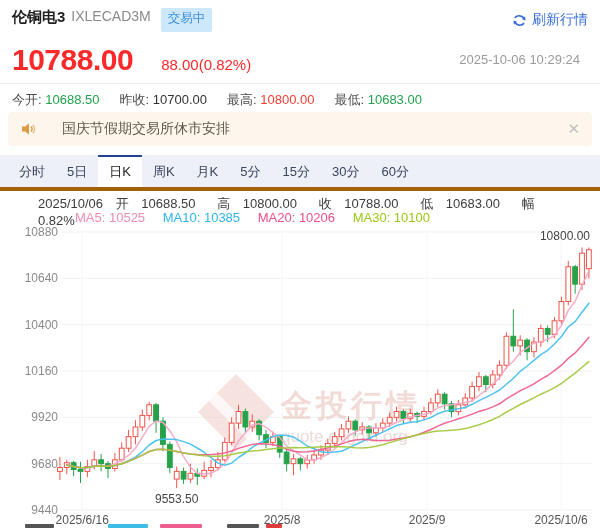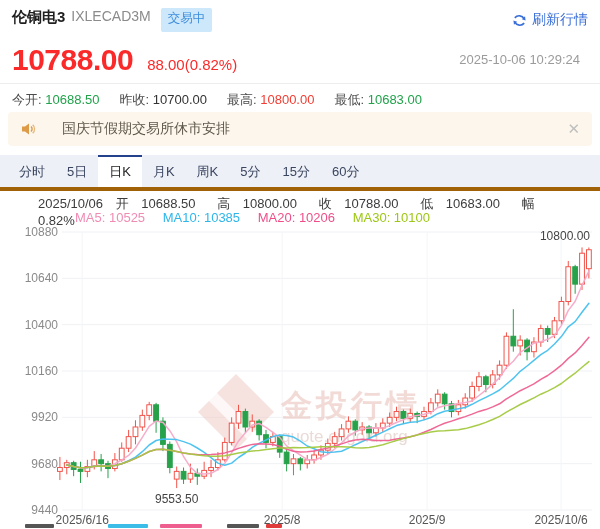--- a/index.html
+++ b/index.html
@@ -7,21 +7,21 @@
   .abs{position:absolute;}
   
   #row1{top:8px;left:12px;right:12px;height:24px;display:flex;}
   .title{font-size:15px;font-weight:bold;color:#1f1f1f;}
   .code{font-size:14px;color:#8b8b8b;margin-left:6px;}
   .badge{font-size:12.5px;color:#3d8edd;background:#cde7fb;padding:2px 7px;margin-left:10px;border-radius:2px;}
   .refresh{margin-left:auto;display:flex;align-items:center;color:#3a6fd8;font-size:14px;cursor:pointer;}
   .refresh svg{margin-right:5px;}
   #rowPrice{top:36px;left:12px;right:12px;height:40px;display:flex;align-items:flex-end;}
   .price{font-size:30px;font-weight:bold;color:#fa2a2a;letter-spacing:-0.5px;line-height:32px;}
-  .change{font-size:15px;color:#fa2a2a;margin-left:14px;margin-bottom:3px;}
+  .change{font-size:15px;color:#fa2a2a;margin-left:28px;margin-bottom:3px;}
   .tstamp{position:absolute;right:20px;top:52px;font-size:13px;color:#9b9b9b;text-align:center;}
   #divider{top:83px;left:0;width:600px;border-top:1px solid #ededed;}
   
   #stats{top:91px;left:12px;font-size:13px;display:flex;}
   .stat{margin-right:20px;}
   .stat .lb{color:#4c4c4c;}
   .v-green{color:#21a24b;} .v-red{color:#f33d33;} .v-dark{color:#333;}
   
   #notice{top:112px;left:8px;right:8px;height:34px;background:#fdf6ec;border-radius:4px;display:flex;align-items:center;padding:0 12px;box-sizing:border-box;}
   #notice .txt{font-size:14px;color:#5f574a;margin-left:26px;flex:1;cursor:pointer;}
@@ -86,24 +86,25 @@
     <path d="M12.7 3.8 a5.6 5.6 0 0 1 0 8.4" fill="none" stroke="#dd9a47" stroke-width="1.2" opacity="0.7"></path>
   </svg>
   <span class="txt">国庆节假期交易所休市安排</span>
   <span class="close">✕</span>
 </div>
 
 <div class="abs" id="tabbar">
   <span class="tab">分时</span>
   <span class="tab">5日</span>
   <span class="tab active">日K</span>
+  <span class="tab">周K</span>
   <span class="tab">月K</span>
-  <span class="tab">周K</span>
   <span class="tab">5分</span>
   <span class="tab">15分</span>
+  <span class="tab">30分</span>
   <span class="tab">60分</span>
 </div>
 
 <div class="abs" id="ohlcline">
   <span>2025/10/06</span>
   <span><span>开</span> <span>10688.50</span></span>
   <span><span>高</span> <span>10800.00</span></span>
   <span><span>收</span> <span>10788.00</span></span>
   <span><span>低</span> <span>10683.00</span></span>
   <span><span>幅</span> <span>0.82%</span></span>

